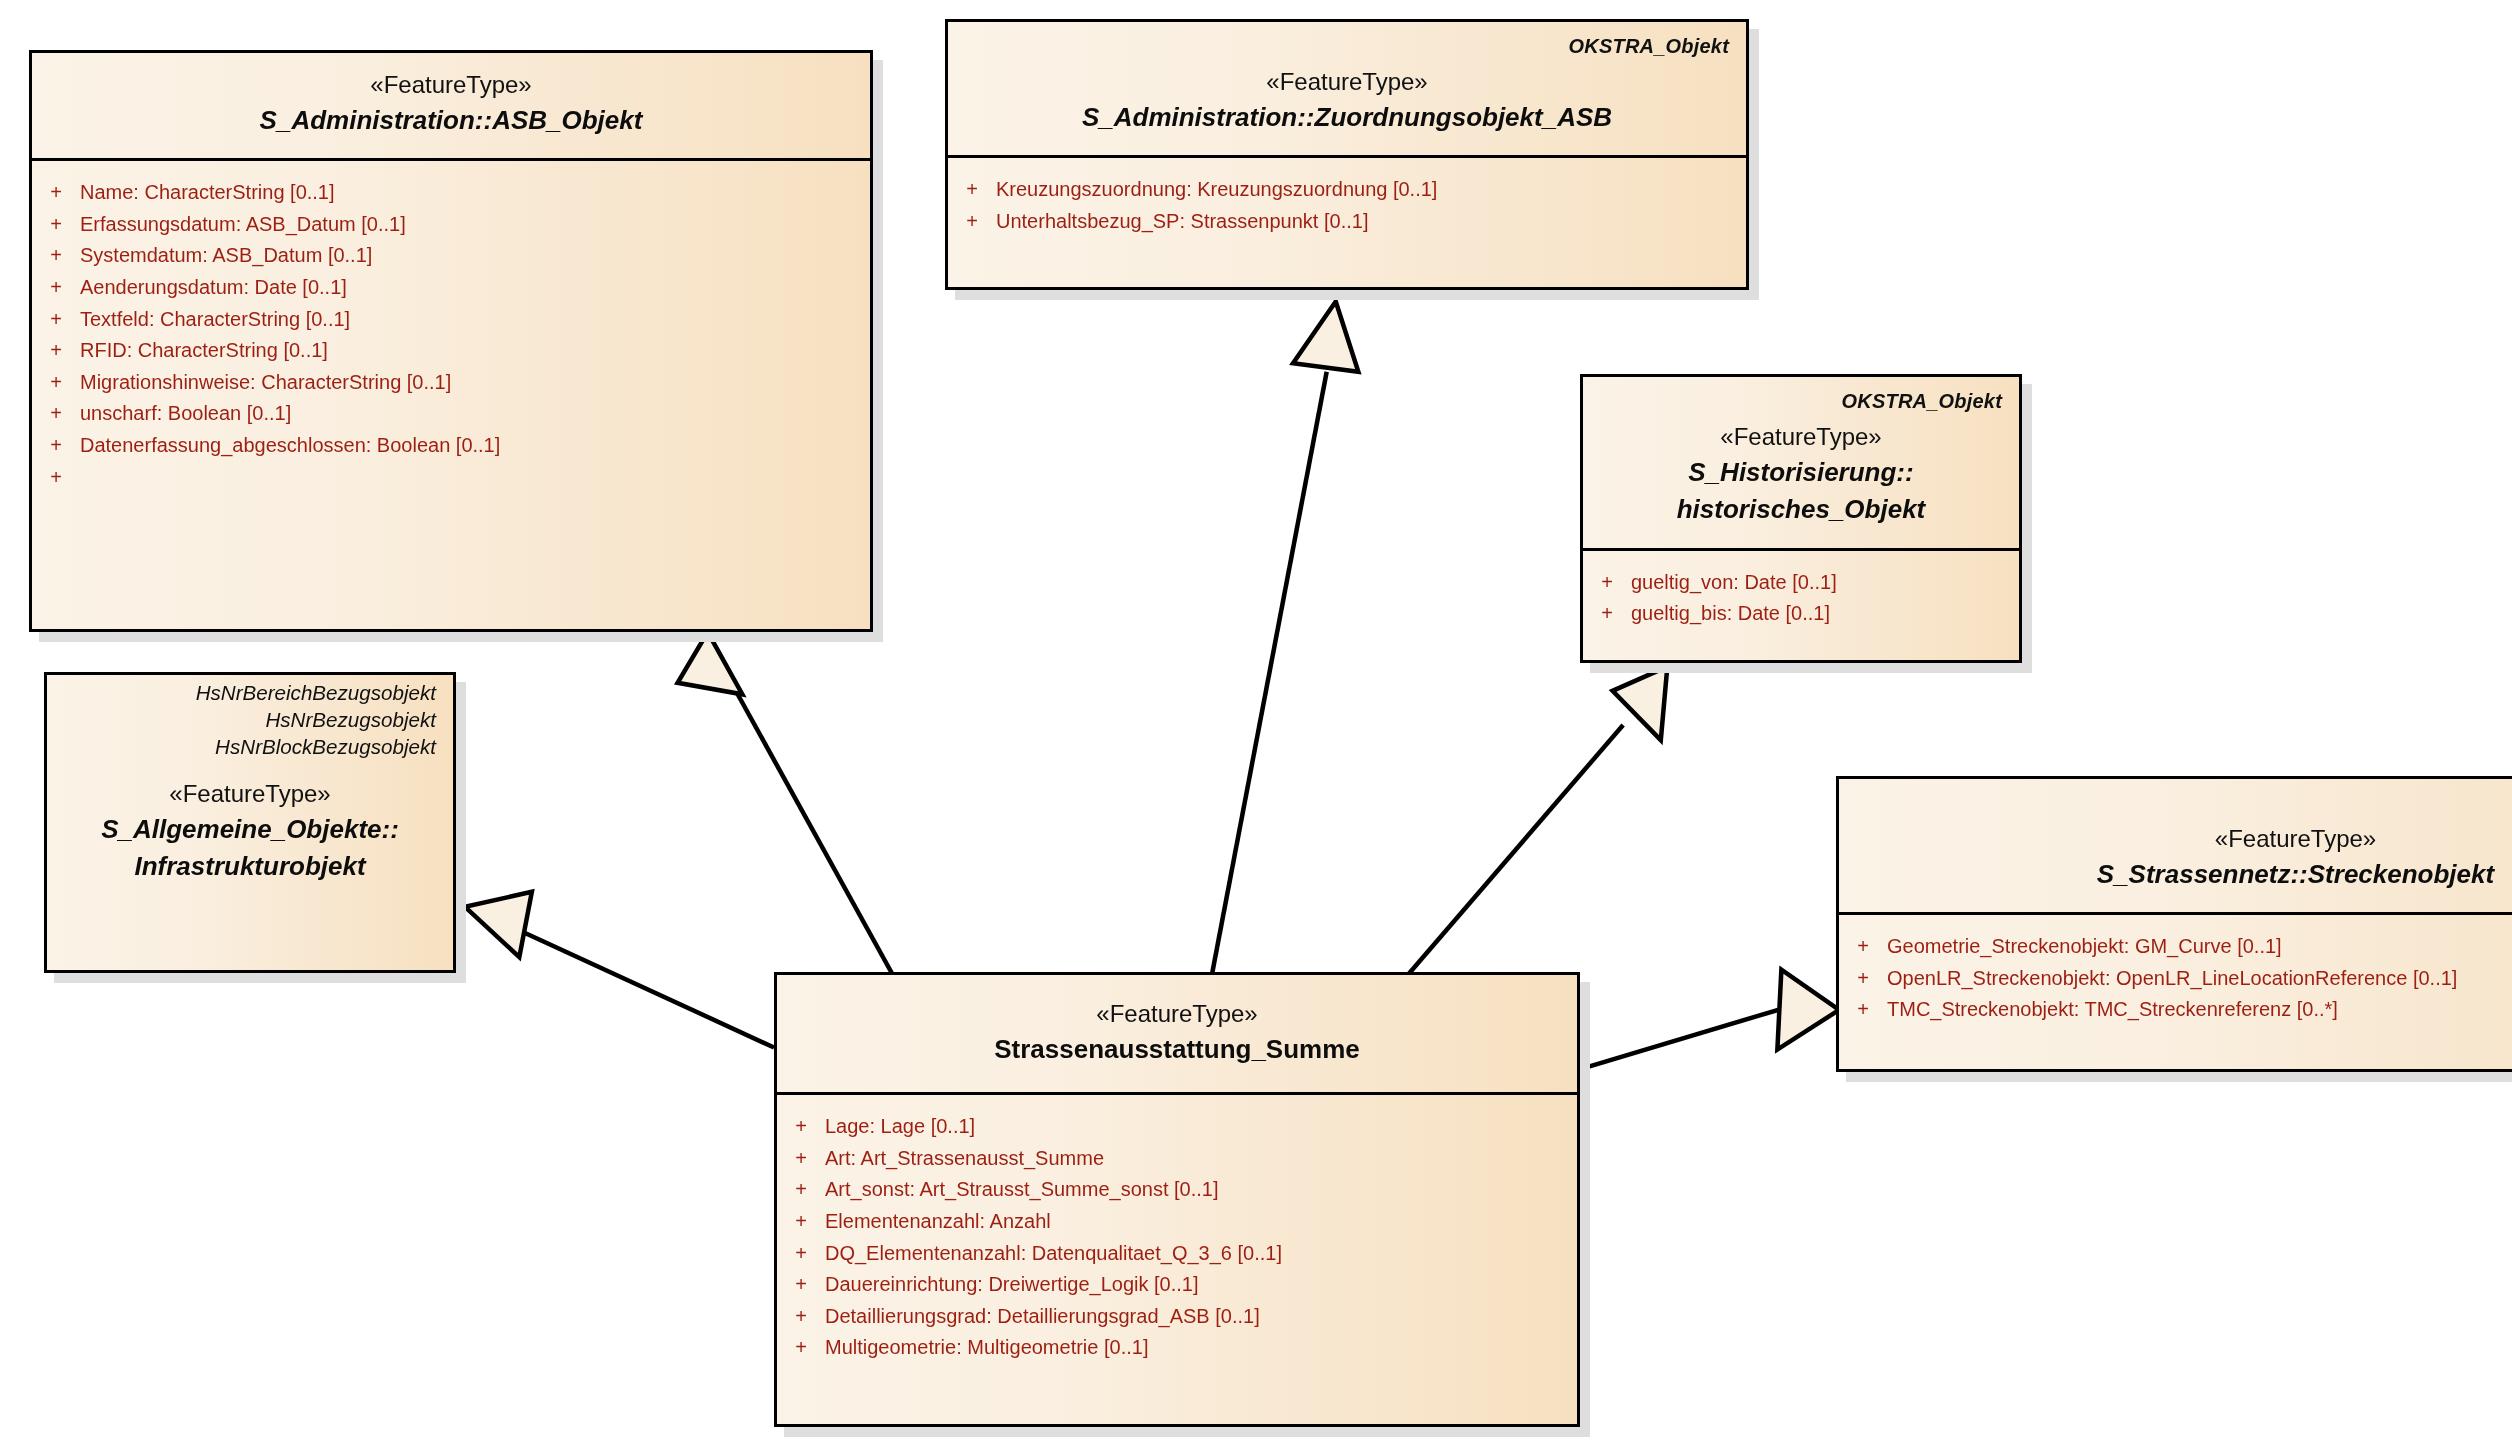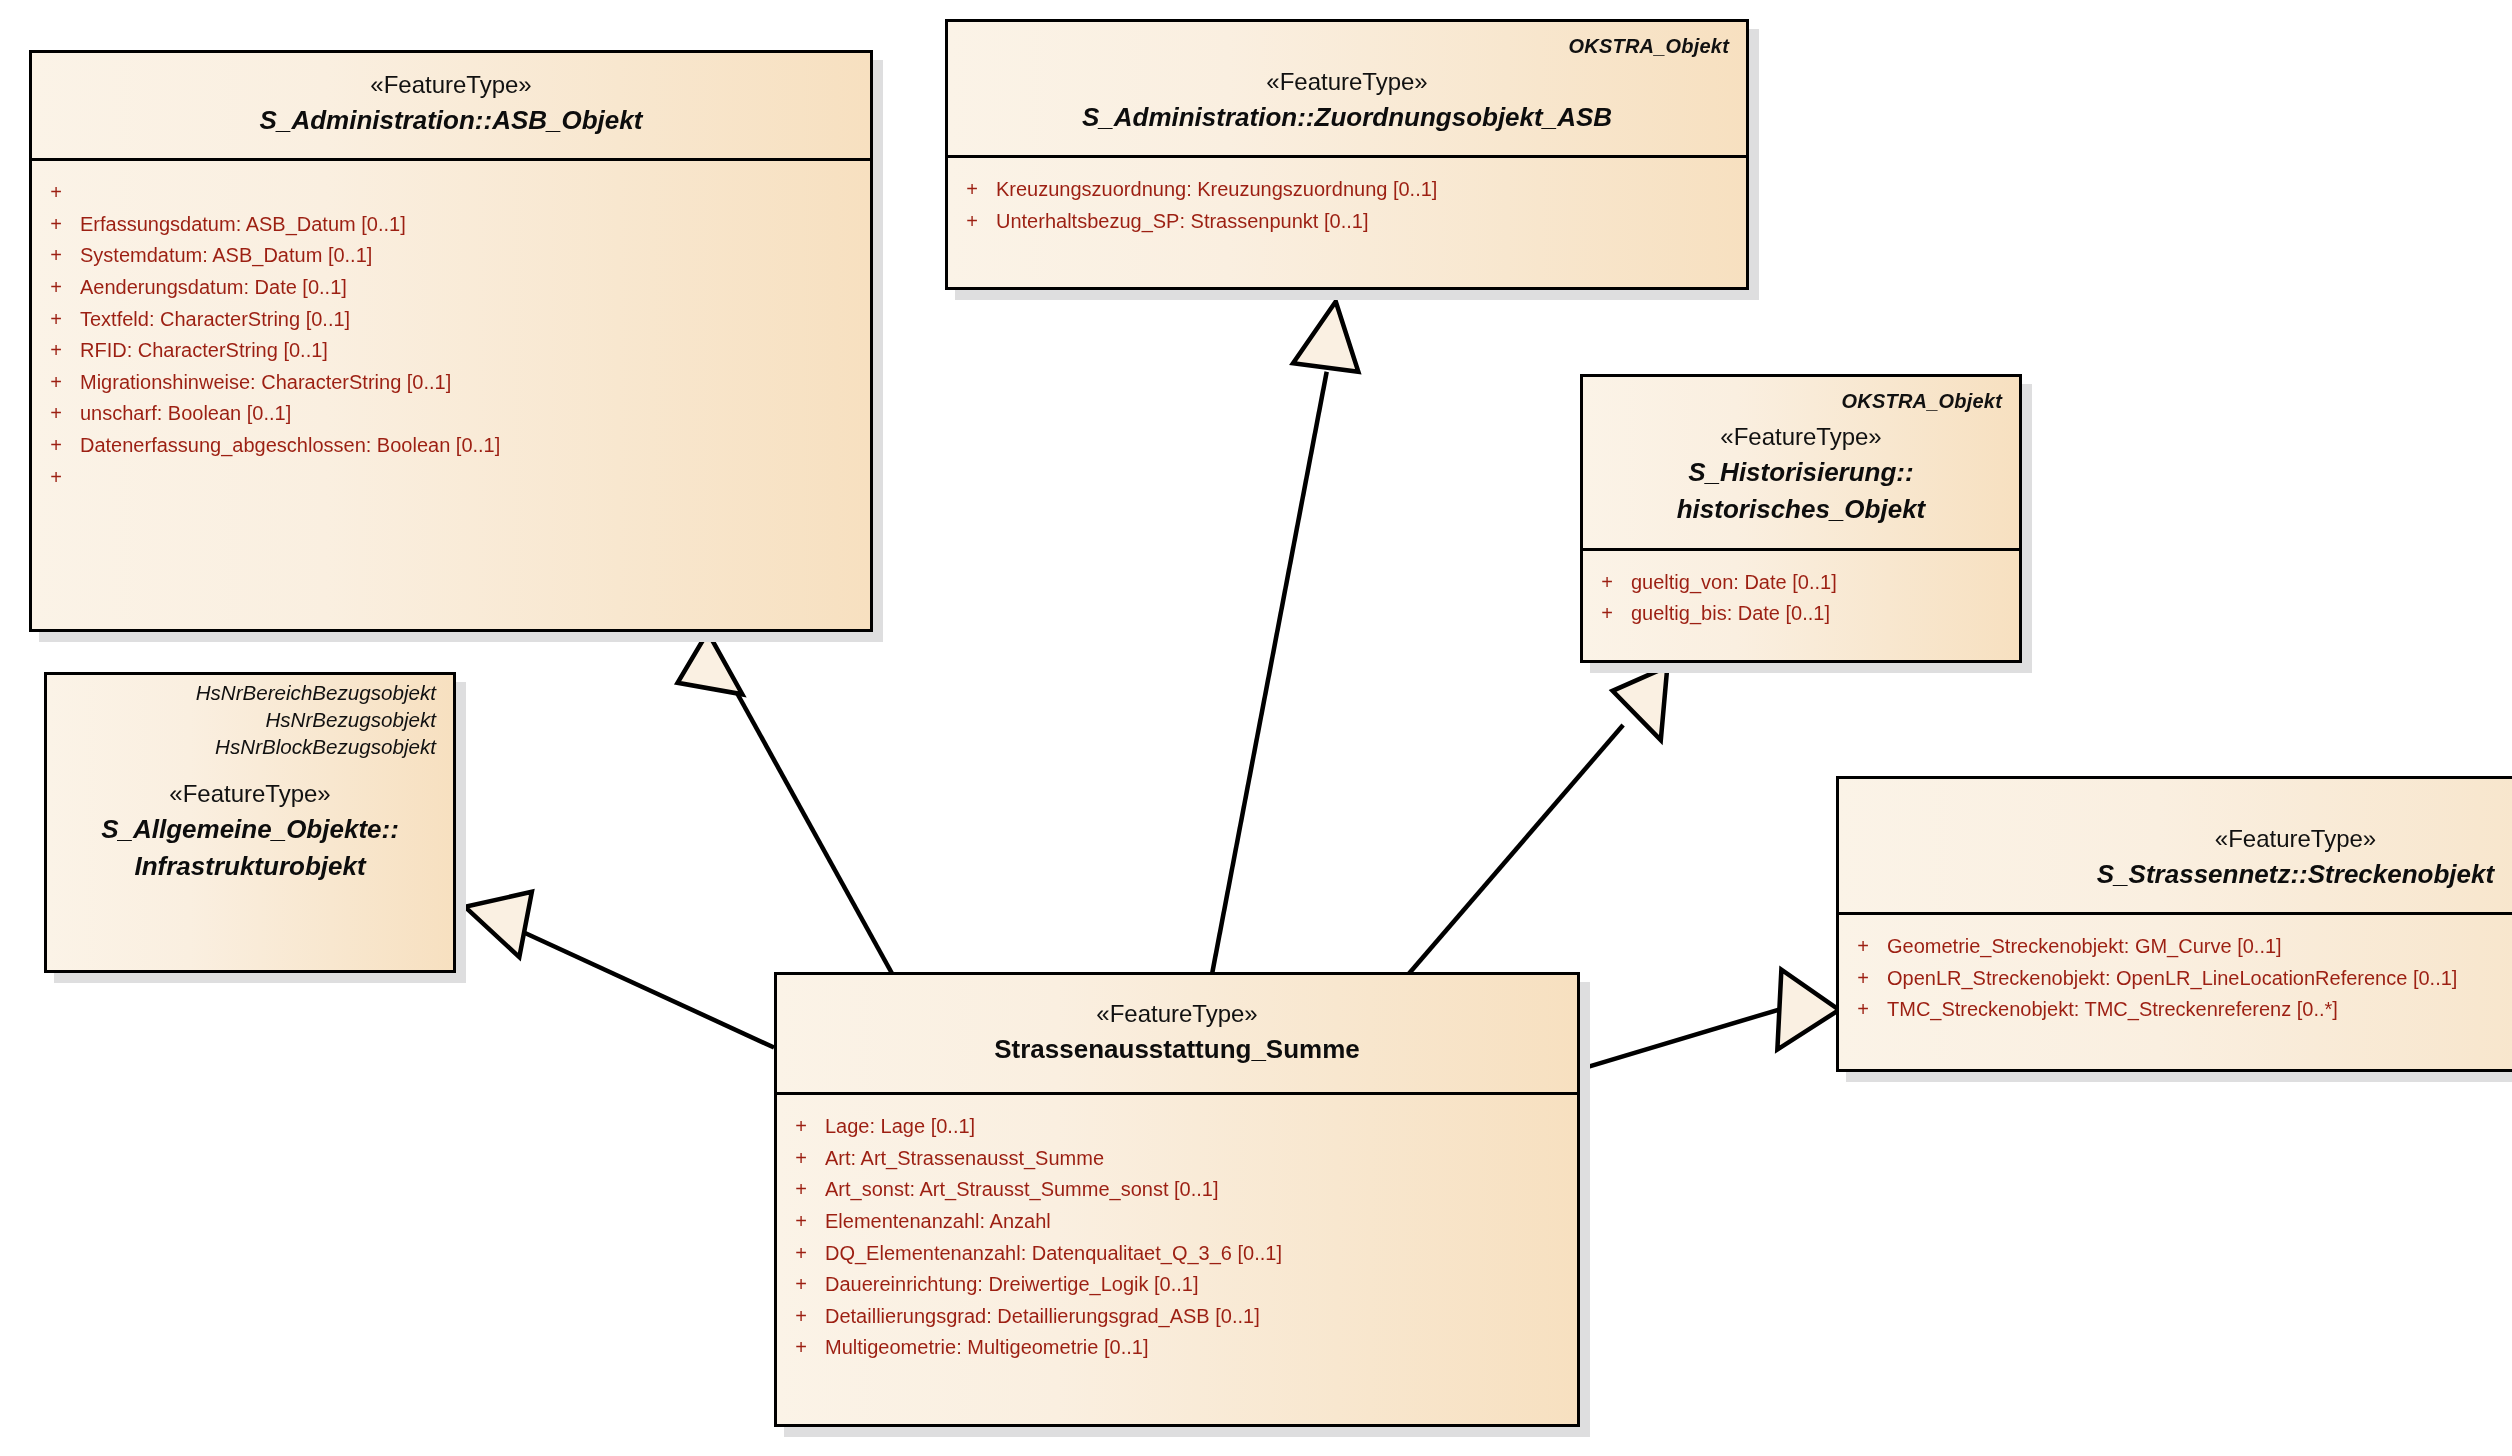--- a/index.html
+++ b/index.html
@@ -143,20 +143,21 @@
   </svg>
 
   <div class="cls" style="left:29px; top:50px; width:844px; height:582px;">
     <div class="cls-head">
       <div class="stereotype">«FeatureType»</div>
       <div class="clsname italic">S_Administration::ASB_Objekt</div>
     </div>
     <div class="cls-body">
       <div class="attr">
         <span class="vis">+</span>
+        <span class="sig">Name: CharacterString [0..1]</span>
       </div>
       <div class="attr">
         <span class="vis">+</span>
         <span class="sig">Erfassungsdatum: ASB_Datum [0..1]</span>
       </div>
       <div class="attr">
         <span class="vis">+</span>
         <span class="sig">Systemdatum: ASB_Datum [0..1]</span>
       </div>
       <div class="attr">

